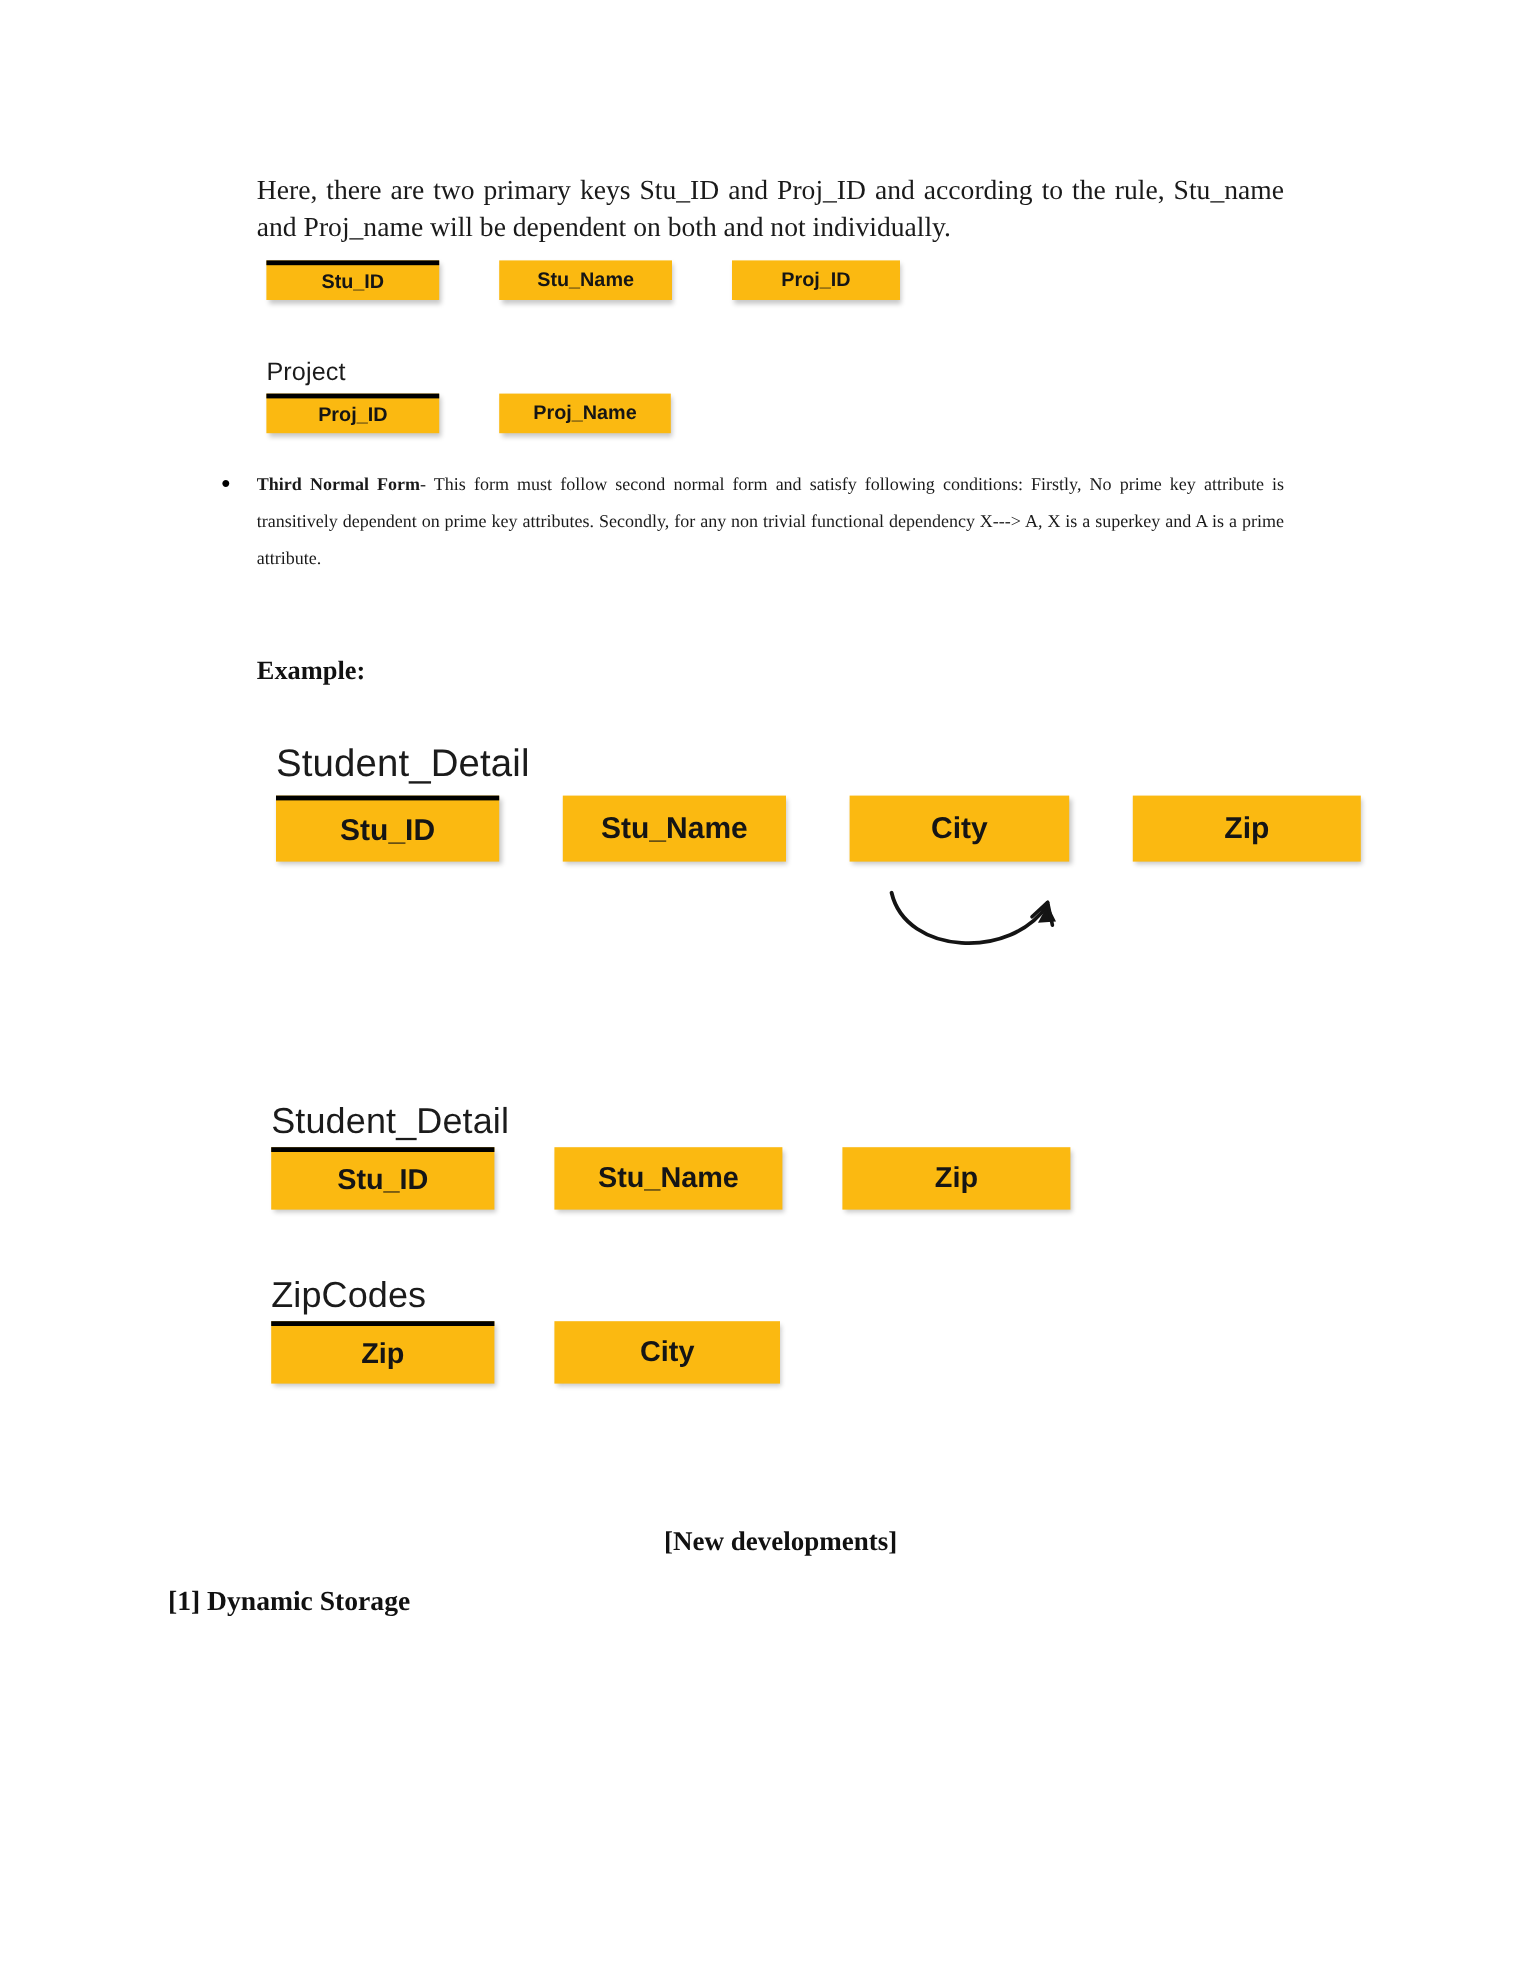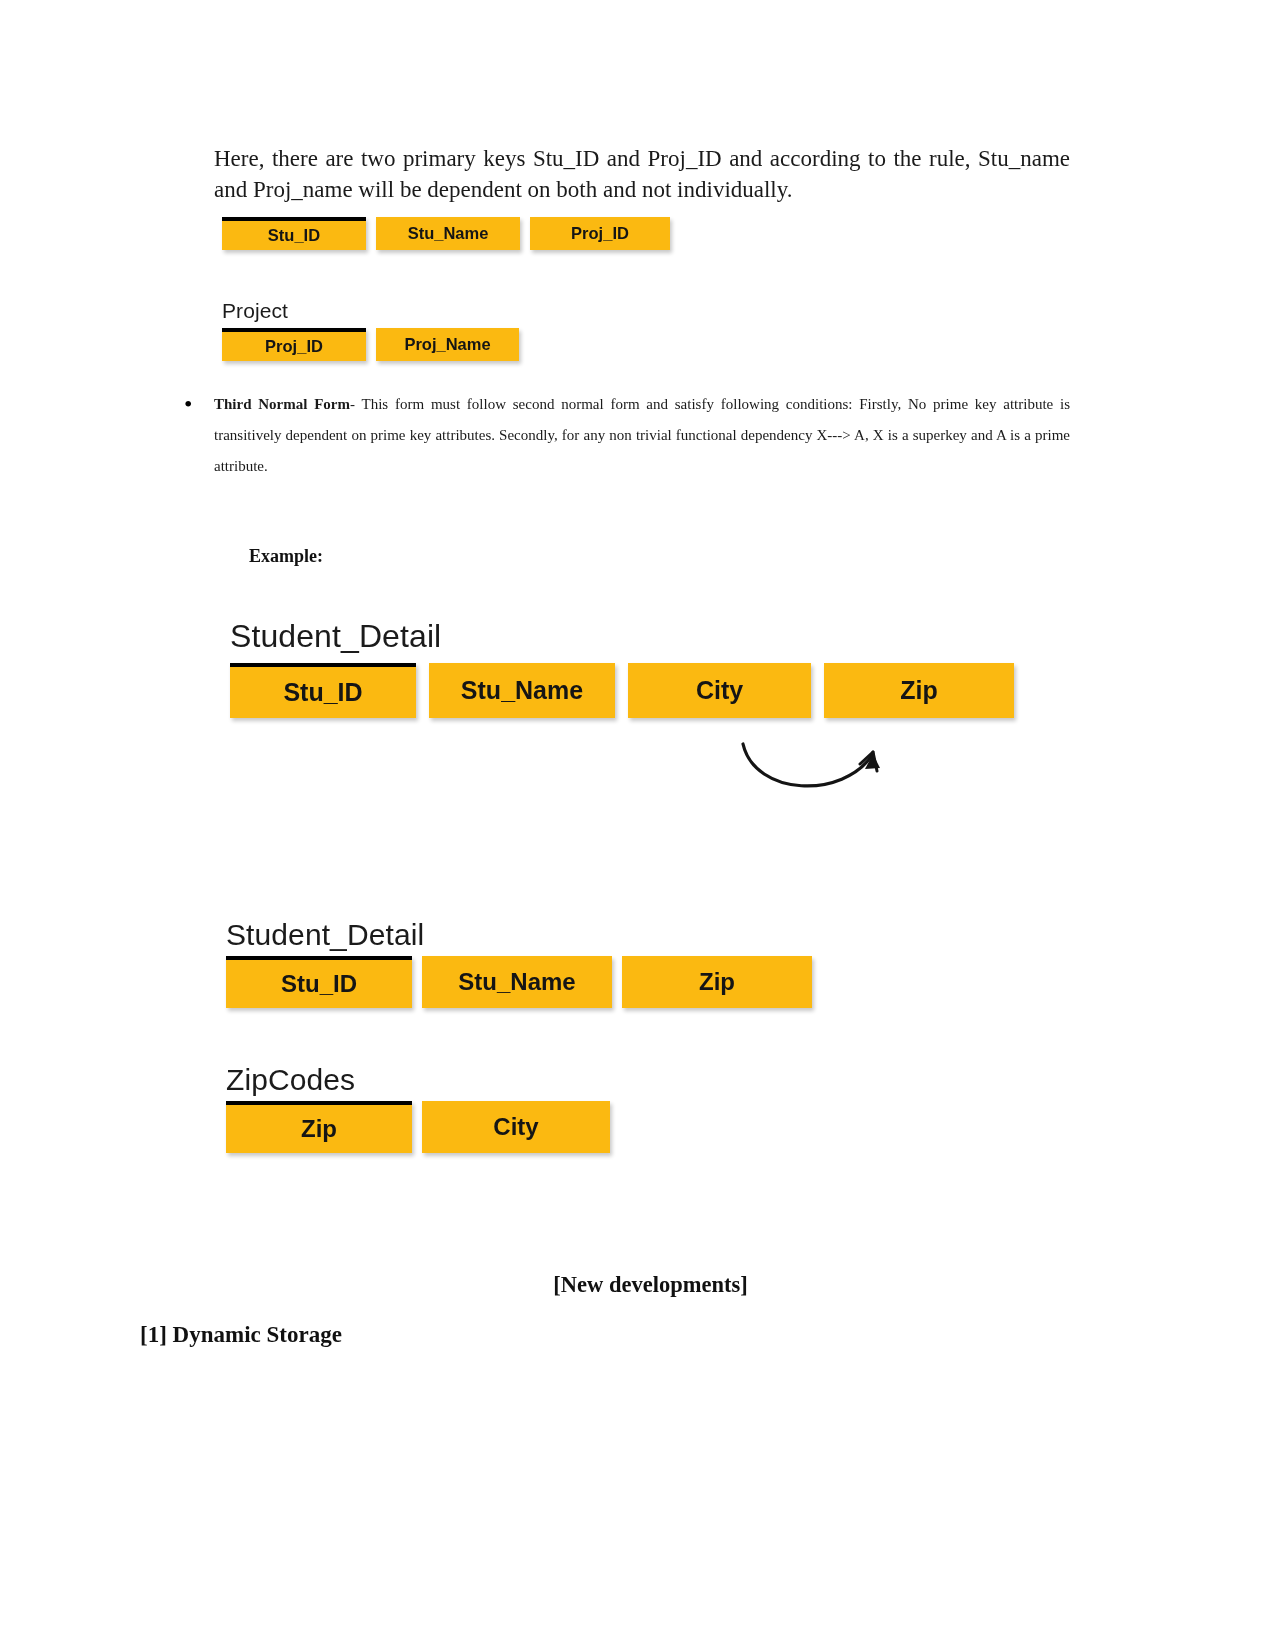--- a/index.html
+++ b/index.html
@@ -66,20 +66,21 @@
   .rel-title {
     font-family: "Liberation Sans", sans-serif;
     font-weight: 500;
     color: #1b1b1b;
     letter-spacing: .1px;
     white-space: nowrap;
   }
   .rel-row {
     display: flex;
     align-items: flex-start;
+    gap: 40px;
   }
   .rel-cell {
     background: #FBB911;
     color: #151515;
     font-family: "Liberation Sans", sans-serif;
     font-weight: bold;
     display: flex;
     align-items: center;
     justify-content: center;
     box-sizing: border-box;
@@ -135,23 +136,22 @@
     font-family: "Liberation Serif", serif;
     font-weight: bold;
     font-size: 23px;
     color: #111111;
     white-space: nowrap;
   }
   .example-label {
     position: absolute;
     font-family: "Liberation Serif", serif;
     font-weight: bold;
-    font-size: 18px;
+    font-size: 22px;
     color: #111111;
-    margin-left: 35px;
   }
 </style>
 </head>
 <body>
 
 <div class="page">
 
   <div class="para" style="left:214px; top:143px; width:856px;">Here, there are two primary keys Stu_ID and Proj_ID and according to the rule, Stu_name and Proj_name will be dependent on both and not individually.</div>
 
   <div class="relation sm" style="left:222px; top:212px;">

